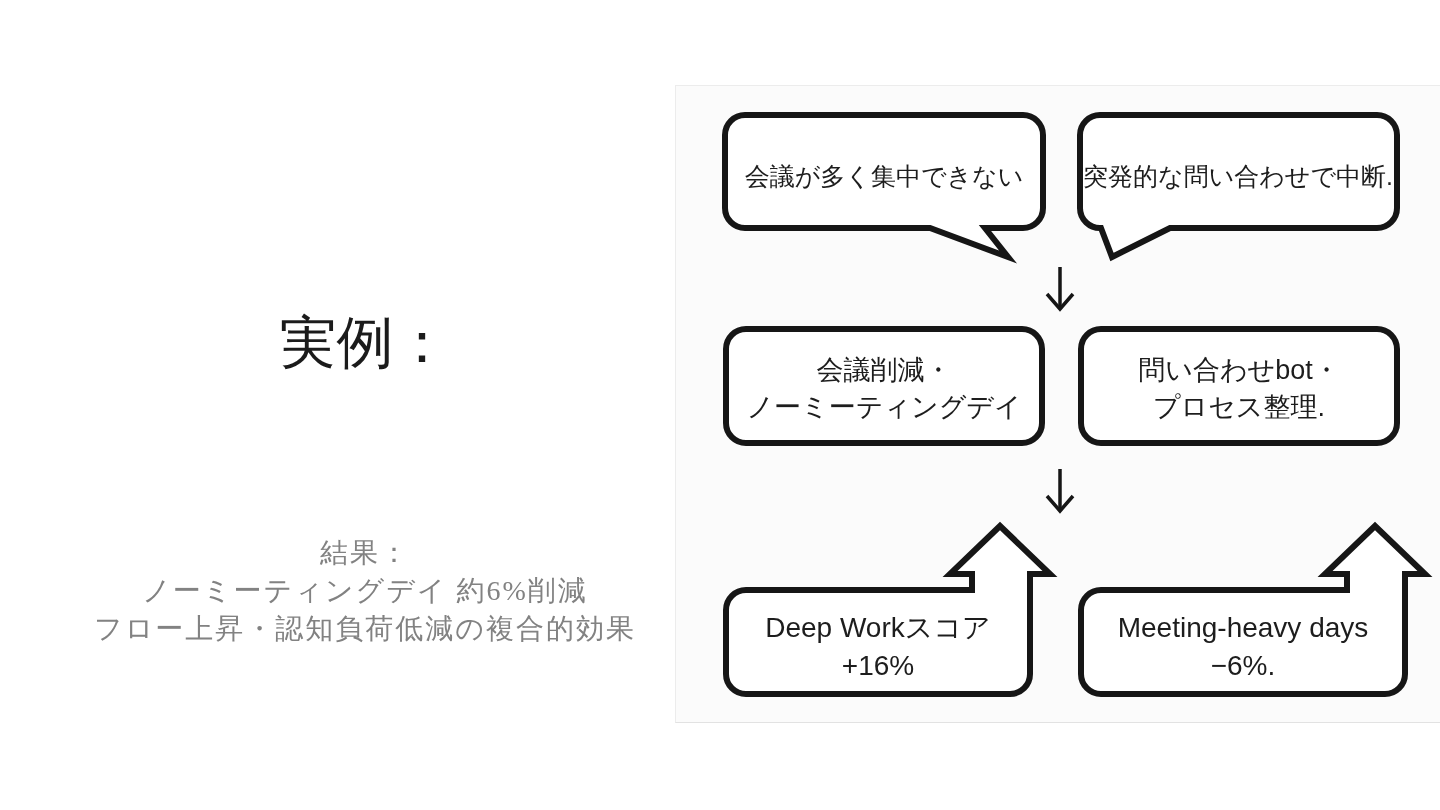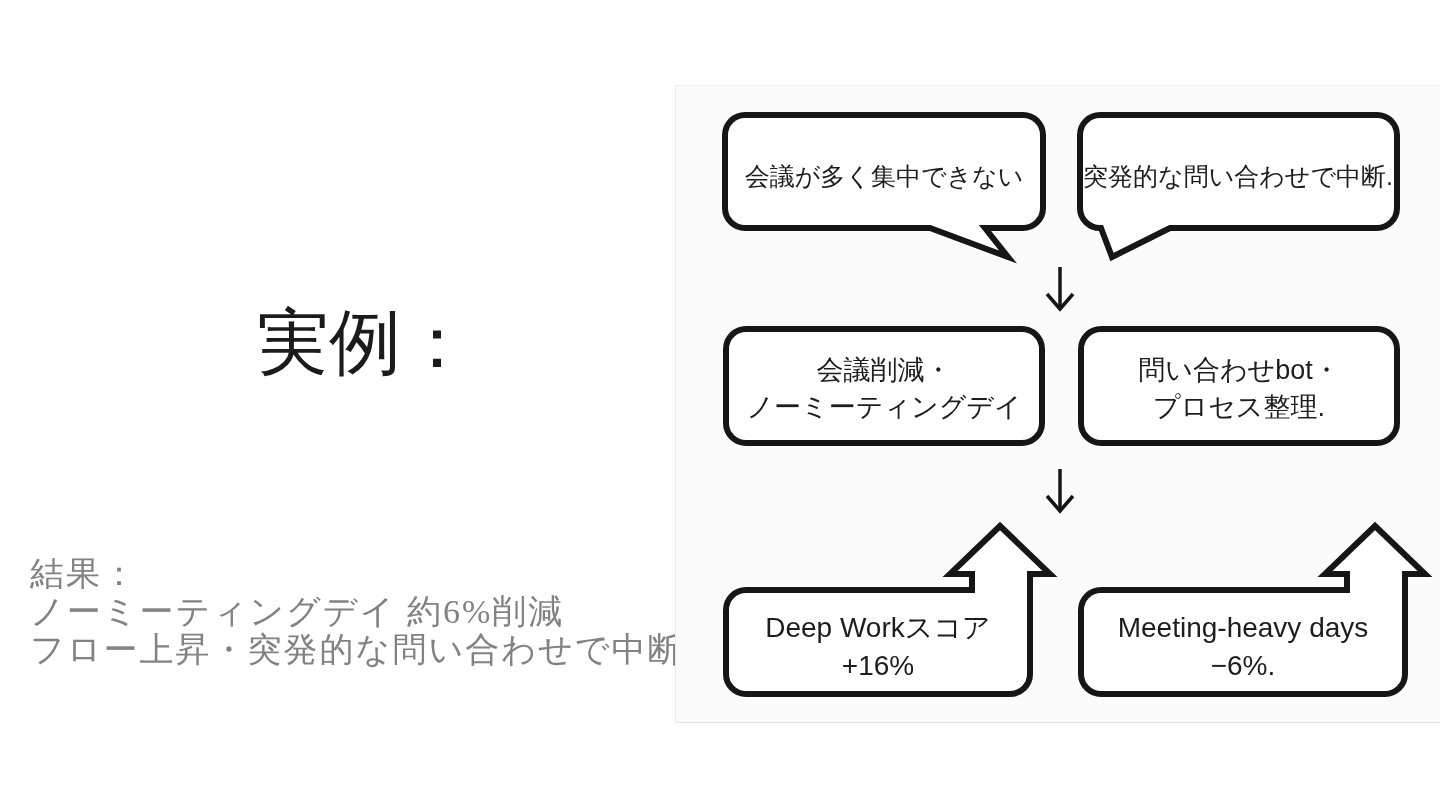--- a/index.html
+++ b/index.html
@@ -16,36 +16,35 @@
 
   
   .title-block {
     position: absolute;
     left: 35px;
     top: 292px;
     width: 660px;
     text-align: center;
     font-family: "Liberation Serif", serif;
     color: #1b1b1b;
-    font-size: 72px;
+    font-size: 57px;
     line-height: 102px;
     font-weight: 400;
   }
   .subtitle-block {
     position: absolute;
     left: 30px;
     top: 534px;
     width: 670px;
-    text-align: left;
+    text-align: center;
     font-family: "Liberation Serif", serif;
     color: #828282;
-    font-size: 34px;
+    font-size: 28px;
     line-height: 38px;
     letter-spacing: 2px;
-    margin-top: 21px;
   }
 
   
   .diagram-bg {
     position: absolute;
     left: 675px;
     top: 85px;
     width: 765px;
     height: 638px;
     background: #fbfbfb;
@@ -88,21 +87,21 @@
 
 <div class="slide">
 
   <div class="title-block">
     <div>実例：</div>
   </div>
 
   <div class="subtitle-block">
     <div>結果：</div>
     <div>ノーミーティングデイ 約6%削減</div>
-    <div>フロー上昇・突発的な問い合わせで中断</div>
+    <div>フロー上昇・認知負荷低減の複合的効果</div>
   </div>
 
   <div class="diagram-bg"></div>
 
   <svg class="diagram-svg" viewBox="0 0 765 640">
 
     <g>
       <path class="shape" d="M 70 30 H 348 A 20 20 0 0 1 368 50 V 123 A 20 20 0 0 1 348 143 H 310 L 333 172 L 255 143 H 70 A 20 20 0 0 1 50 123 V 50 A 20 20 0 0 1 70 30 Z"></path>
       <text class="dtext dtext-25" x="209" y="91">会議が多く集中できない</text>
     </g>

